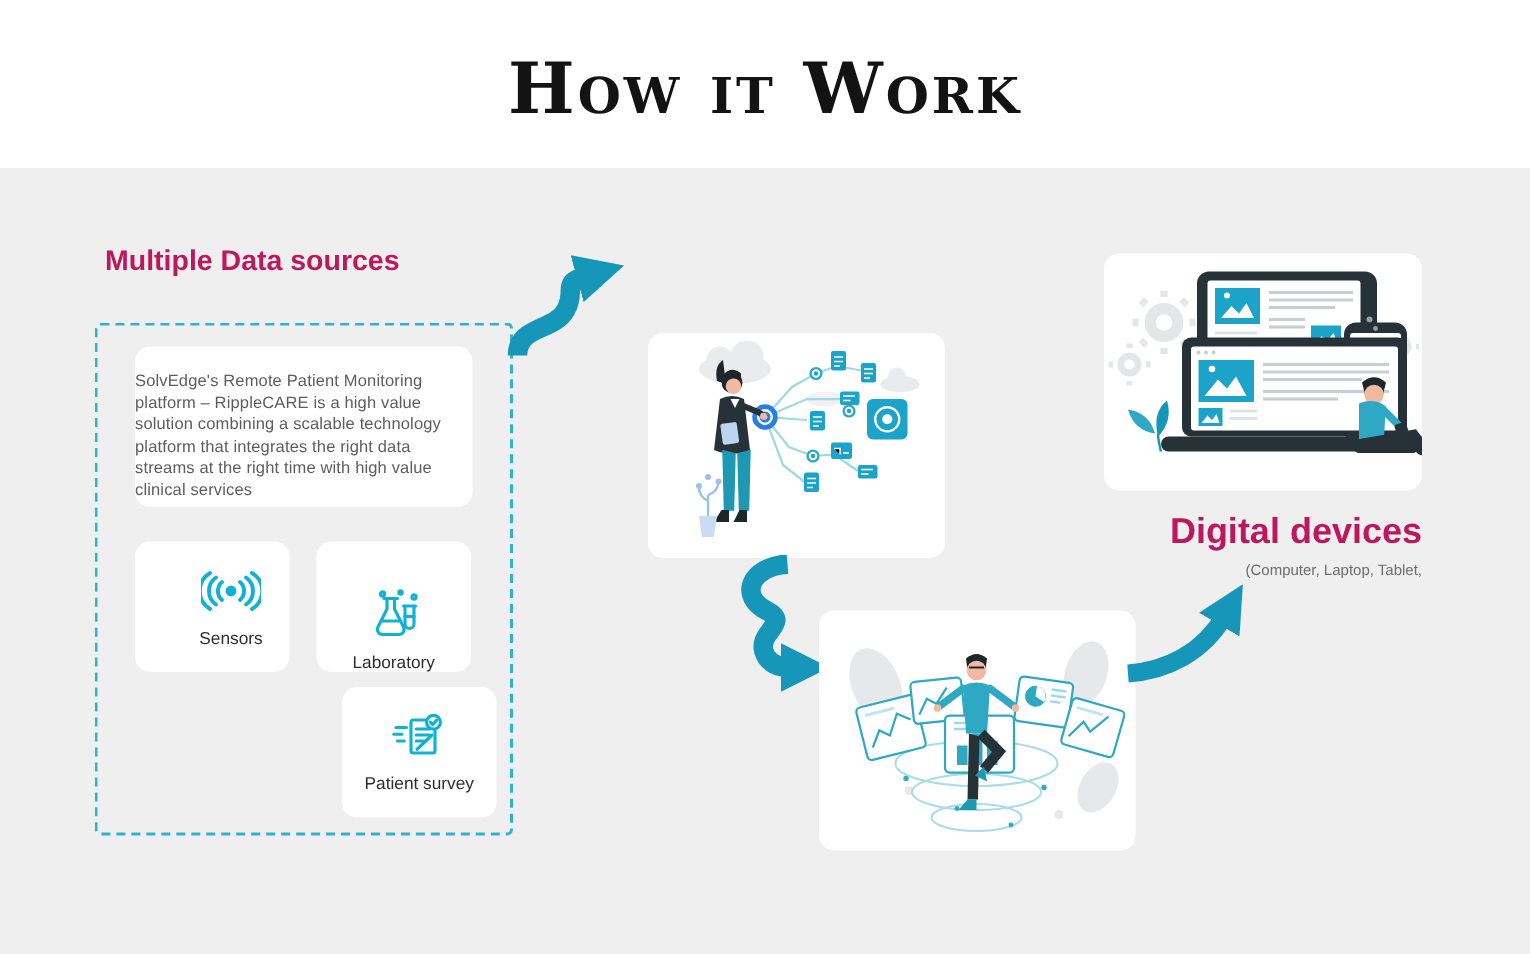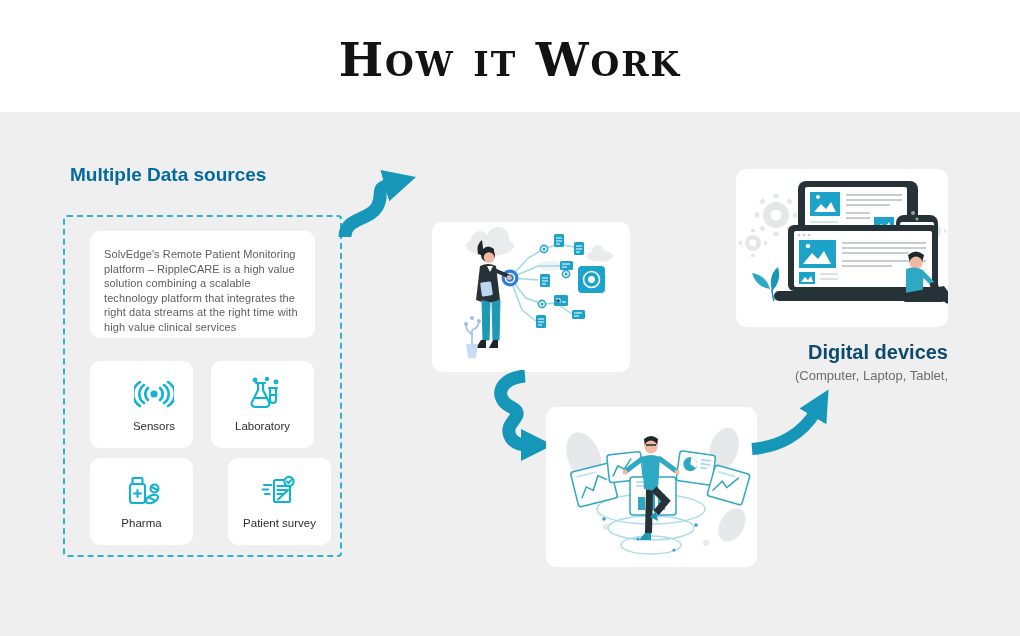--- a/index.html
+++ b/index.html
@@ -2,34 +2,34 @@
 <html><head>
 <meta charset="utf-8">
 <style>
   html,body{margin:0;padding:0;background:#ddd;}
   .page{position:relative;width:1020px;height:636px;background:#efefef;overflow:hidden;
         font-family:"Liberation Sans",sans-serif;}
   .header-band{position:absolute;left:0;top:0;width:1020px;height:112px;background:#ffffff;}
   .main-title{position:absolute;left:0;top:32px;width:1020px;text-align:center;
         font-family:"DejaVu Serif",serif;font-variant:small-caps;font-weight:700;
         font-size:47px;letter-spacing:2px;color:#131313;}
-  .section-heading{position:absolute;font-size:19px;font-weight:700;color:#0369a1;line-height:25px;}
+  .section-heading{position:absolute;font-size:19px;font-weight:700;color:#be185d;line-height:25px;}
   .dashed-frame{position:absolute;left:63px;top:215px;width:279px;height:342px;
         border:2px dashed #2bb3d6;border-radius:4px;box-sizing:border-box;}
   .card{position:absolute;background:#ffffff;border-radius:10px;}
   .desc-card{left:90px;top:231px;width:225px;height:107px;}
-  .desc-text{padding:16px 14px 0 14px;font-size:11px;line-height:14.5px;color:#5d5d5d;letter-spacing:.1px;}
+  .desc-text{padding:16px 14px 0 0;font-size:11px;line-height:14.5px;color:#5d5d5d;letter-spacing:.1px;}
   .tile{position:absolute;width:103px;height:87px;background:#fff;border-radius:10px;
         display:flex;flex-direction:column;align-items:center;justify-content:flex-start;padding-top:13px;box-sizing:border-box;}
   .tile .icon-box{height:40px;display:flex;align-items:center;justify-content:center;}
   .tile .tile-label{margin-top:6px;font-size:11.5px;color:#2e2e2e;}
   .illus-card{overflow:hidden;}
   .devices-caption{position:absolute;left:760px;top:341px;width:188px;text-align:right;}
-  .devices-caption .dev-head{font-size:20px;font-weight:700;color:#0c4a6e;}
-  .devices-caption .dev-sub{font-size:13px;color:#6d6d6d;line-height:15px;margin-top:4px;}
+  .devices-caption .dev-head{font-size:24px;font-weight:700;color:#be185d;}
+  .devices-caption .dev-sub{font-size:10px;color:#6d6d6d;line-height:15px;margin-top:4px;}
   .arrow-svg{position:absolute;}
   svg{display:block;}
 </style>
 </head>
 <body>
 
 <div class="page">
 
   <div class="header-band">
     <div class="main-title">How it Work</div>
@@ -51,51 +51,37 @@
           <path d="M10,6 A11 11 0 0 0 10,24"></path>
           <path d="M6,3 A14 14 0 0 0 6,27"></path>
         <path d="M26,9 A8 8 0 0 1 26,21"></path>
           <path d="M30,6 A11 11 0 0 1 30,24"></path>
           <path d="M34,3 A14 14 0 0 1 34,27"></path>
       </svg>
     </div>
     <div class="tile-label">Sensors</div>
   </div>
 
-  <div class="tile" style="left:211px;top:361px;">
+  <div class="tile" style="left:211px;top:361px;justify-content:flex-end;">
     <div class="icon-box">
       <svg width="36" height="36" viewBox="0 0 36 36" fill="none" stroke="#0fb2d4" stroke-width="2.1" stroke-linecap="round" stroke-linejoin="round">
         <path d="M13,7 v7 L7,26 a3.4,3.4 0 0 0 3,5 h11 a3.4,3.4 0 0 0 3,-5 L18,14 V7"></path>
         <path d="M11,7 h9"></path>
           <path d="M10,22 h11"></path>
         <path d="M25,12 v12 a3,3 0 0 0 6,0 V12"></path>
           <path d="M24,12 h8"></path>
           <path d="M25,19 h6"></path>
         <circle cx="10" cy="4" r="1.4"></circle>
           <circle cx="22" cy="3" r="1.1"></circle>
           <circle cx="31" cy="6" r="1.4"></circle>
       </svg>
     </div>
     <div class="tile-label">Laboratory</div>
   </div>
 
-  <div class="tile" style="left:90px;top:458px;">
-    <div class="icon-box">
-      <svg width="38" height="34" viewBox="0 0 38 34" fill="none" stroke="#0fb2d4" stroke-width="2.1" stroke-linecap="round" stroke-linejoin="round">
-        <rect x="7" y="10" width="15" height="19" rx="2.5"></rect>
-        <rect x="9.5" y="4" width="10" height="6" rx="1"></rect>
-        <path d="M14.5,16 v7 M11,19.5 h7"></path>
-        <ellipse cx="29" cy="25" rx="6.5" ry="3.6" transform="rotate(-25 29 25)"></ellipse>
-        <path d="M26.2,23.3 l5.4,3"></path>
-        <circle cx="31.5" cy="14.5" r="4"></circle>
-          <path d="M28.6,13 l5.8,3"></path>
-      </svg>
-    </div>
-    <div class="tile-label">Pharma</div>
-  </div>
 
   <div class="tile" style="left:211px;top:458px;margin-left:17px;">
     <div class="icon-box">
       <svg width="38" height="36" viewBox="0 0 38 36" fill="none" stroke="#0fb2d4" stroke-width="2.1" stroke-linecap="round" stroke-linejoin="round">
         <rect x="13" y="7" width="16" height="22" rx="1.5"></rect>
         <path d="M16.5,13 h9 M16.5,17 h9 M16.5,21 h6"></path>
         <circle cx="28" cy="8.5" r="4.6" fill="#ffffff"></circle>
         <path d="M26,8.5 l1.5,1.6 l2.6,-3"></path>
         <path d="M17,26.5 l10,-9.5"></path>
         <path d="M3,12 h7 M1.5,16.5 h5.5 M4,21 h4.5"></path>

